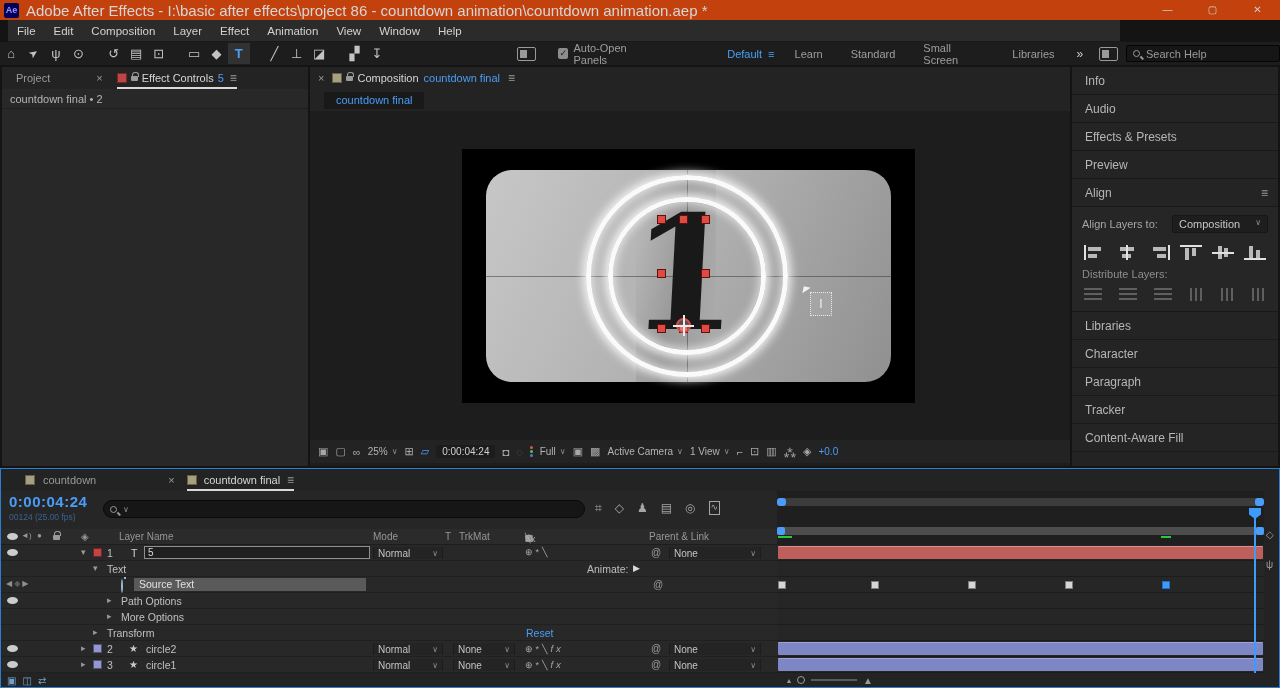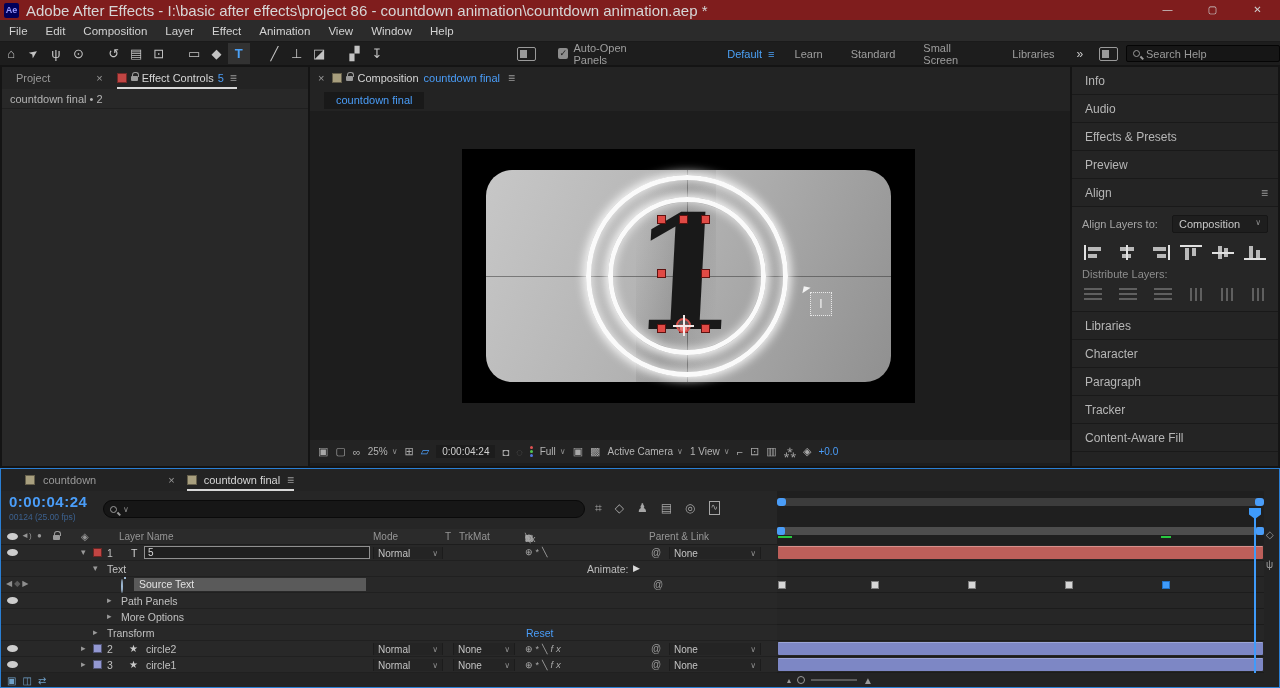--- a/index.html
+++ b/index.html
@@ -2,28 +2,28 @@
 <html><head>
 <meta charset="utf-8">
 <style>
   * { margin:0; padding:0; box-sizing:border-box; }
   html,body { width:1280px; height:688px; background:#141414; overflow:hidden;
     font-family:"Liberation Sans", sans-serif; -webkit-font-smoothing:antialiased; }
   #app { position:relative; width:1280px; height:688px; background:#141414; color:#bdbdbd; font-size:11px; }
   .abs { position:absolute; }
 
   
-  #titlebar { left:0; top:0; width:1280px; height:20px; background:#7f1d1d; display:flex; align-items:center; }
+  #titlebar { left:0; top:0; width:1280px; height:20px; background:#c2410c; display:flex; align-items:center; }
   .ae-badge { width:15px; height:15px; margin-left:4px; background:#00005b; color:#9999ff; font-size:9px; font-weight:bold;
     display:flex; align-items:center; justify-content:center; border-radius:2px; }
   #title-text { margin-left:7px; color:#d6d6d6; font-size:15px; }
   #win-controls { margin-left:auto; display:flex; }
   #win-controls span { width:45px; text-align:center; color:#cfcfcf; font-size:10px; line-height:20px; }
 
-  #menubar { left:0; top:20px; width:1280px; height:22px; background:#2b2b2b; display:flex; align-items:center; border-bottom:1px solid #1a1a1a; }
+  #menubar { left:8px; top:20px; width:1112px; height:22px; background:#2b2b2b; display:flex; align-items:center; border-bottom:1px solid #1a1a1a; }
   #menubar span { padding:0 9px; color:#d2d2d2; font-size:11.5px; }
 
   #toolbar { left:0; top:42px; width:1280px; height:23px; background:#1d1d1d; display:flex; align-items:center; }
   .tool { width:24px; height:21px; display:flex; align-items:center; justify-content:center; color:#c3c3c3; font-size:13px; }
   .tool.sel-arrow span { display:inline-block; transform:rotate(-35deg); font-size:11px; }
   .tool.active { background:#323232; color:#4ba0f5; font-weight:bold; }
   .tb-gap { width:14px; }
   .cb { width:11px; height:11px; background:#8d8d8d; border-radius:2px; color:#1d1d1d; font-size:9px; line-height:11px; text-align:center; margin:0 5px 0 14px; }
   .tb-label { color:#9e9e9e; }
   .ws { padding:0 14px; color:#9e9e9e; font-size:11px; }
@@ -447,21 +447,21 @@
       <div class="trow">
         <span class="kfnav" style="left:5px"><span>◀</span><span style="opacity:.5">◆</span><span>▶</span></span>
         <i class="stopwatch" style="left:120px"></i>
         <span class="selname">Source Text</span>
         <span class="pick" style="left:652px">@</span>
       </div>
 
       <div class="trow">
         <i class="eye" style="left:6px"></i>
         <span class="chev" style="left:106px">▸</span>
-        <span style="left:120px">Path Panels</span>
+        <span style="left:120px">Path Options</span>
       </div>
 
       <div class="trow">
         <span class="chev" style="left:106px">▸</span>
         <span style="left:120px">More Options</span>
       </div>
 
       <div class="trow">
         <span class="chev" style="left:92px">▸</span>
         <span style="left:106px">Transform</span>

